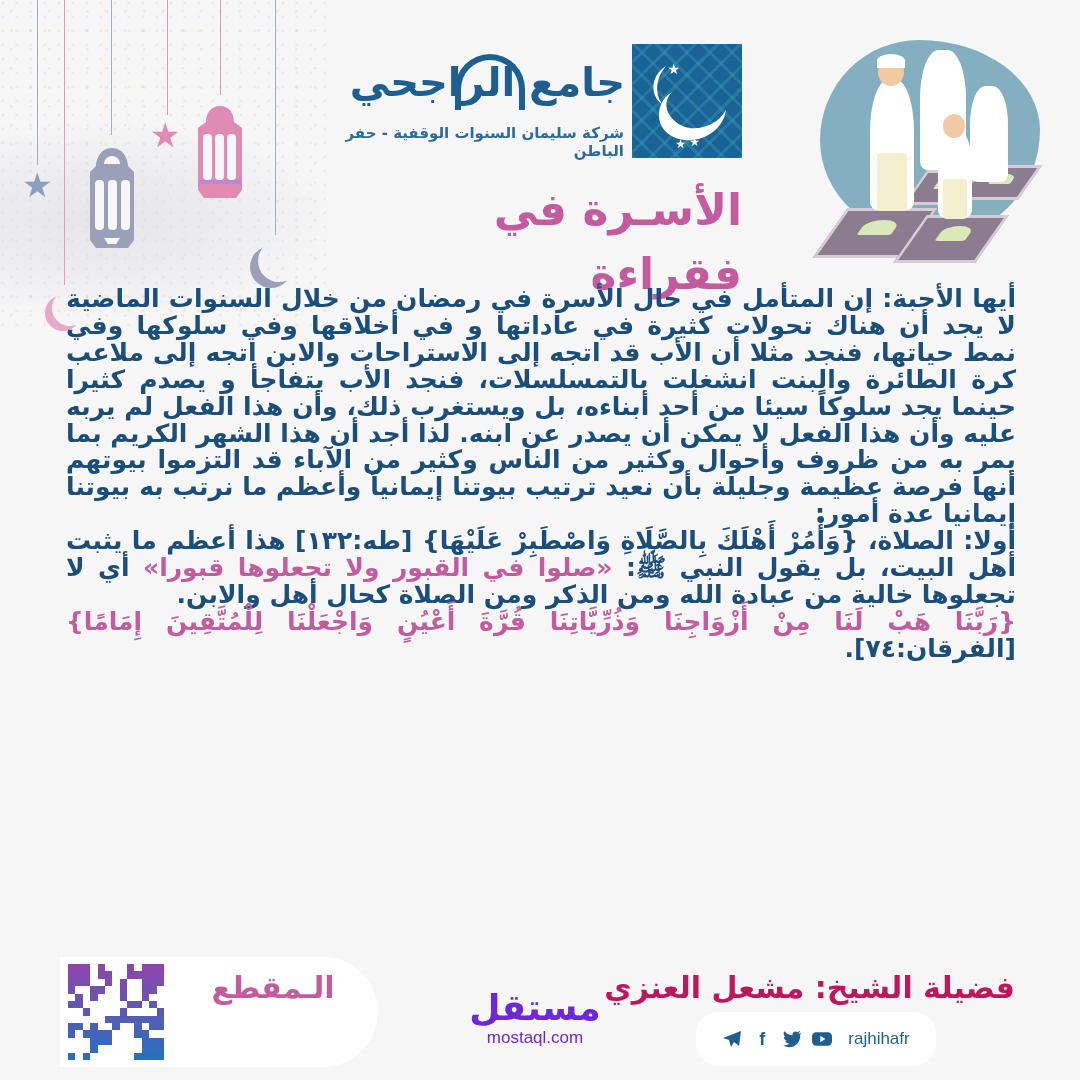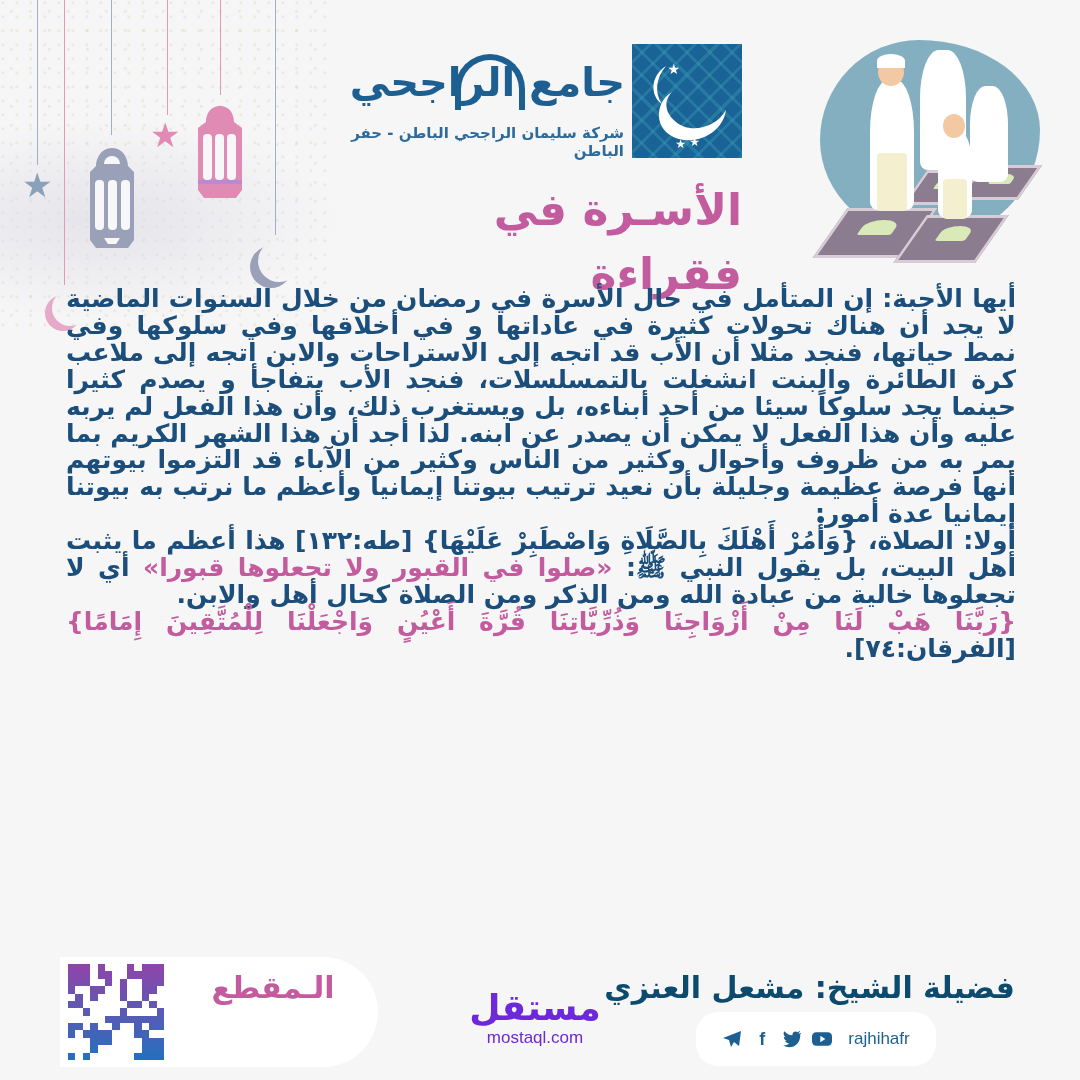--- a/index.html
+++ b/index.html
@@ -76,21 +76,21 @@
     position: absolute; left: 66px; top: 286px; width: 950px;
     direction: rtl; text-align: justify; text-align-last: right;
     color: #1b4e7a; font-weight: bold; font-size: 25px; line-height: 26.9px;
   }
   .body-text p { margin: 0; }
   .quote { color: #c35c9e; }
 
   
   .sheikh {
     position: absolute; left: 540px; top: 968px; width: 475px; text-align: right;
-    color: #0c4a6e; font-weight: bold; font-size: 30px; line-height: 40px;
+    color: #be185d; font-weight: bold; font-size: 30px; line-height: 40px;
   }
   .social-pill {
     position: absolute; left: 696px; top: 1012px; width: 240px; height: 54px;
     background: #ffffff; border-radius: 22px;
     display: flex; align-items: center; justify-content: center; gap: 10px;
     direction: ltr;
   }
   .social-icon {
     width: 20px; height: 20px; display: inline-flex; align-items: center; justify-content: center;
     color: #1d5f91; font-weight: bold; font-size: 18px; line-height: 1;
@@ -158,21 +158,21 @@
     <path d="M34 22 C18 32 18 52 30 60 C22 48 24 34 34 22 Z" fill="#ffffff"></path>
     <path d="M40 48 C20 60 22 92 52 96 C76 98 92 82 94 66 C84 84 58 90 44 78 C32 68 32 56 40 48 Z" fill="#ffffff"></path>
     <path d="M36 70 C30 80 34 90 42 92 C36 86 34 78 36 70 Z" fill="#ffffff"></path>
     <text x="48" y="30" font-size="14" fill="#ffffff">★</text>
     <text x="54" y="104" font-size="12" fill="#ffffff">★</text>
     <text x="68" y="102" font-size="12" fill="#ffffff">★</text>
   </svg>
 </div>
 <div class="logo-dome"></div>
 <div class="logo-wordmark">جامع الراجحي</div>
-<div class="logo-sub">شركة سليمان الراجحي الباطن - حفر الباطن</div>
+<div class="logo-sub">شركة سليمان السنوات الوقفية - حفر الباطن</div>
 <div class="page-title">الأسـرة في فقراءة</div>
 
 <div class="illustration">
   <div class="blob"></div>
   <div class="rug" style="left:30px;top:178px;width:90px;height:50px;transform:skewX(-35deg);"></div>
   <div class="rug" style="left:110px;top:185px;width:82px;height:48px;transform:skewX(-35deg);"></div>
   <div class="rug" style="left:115px;top:140px;width:60px;height:35px;transform:skewX(-35deg);"></div>
   <div class="rug" style="left:170px;top:135px;width:60px;height:35px;transform:skewX(-35deg);"></div>
   <div class="figure" style="left:120px;top:20px;width:46px;height:120px;"></div>
   <div class="figure" style="left:70px;top:50px;width:44px;height:130px;">

